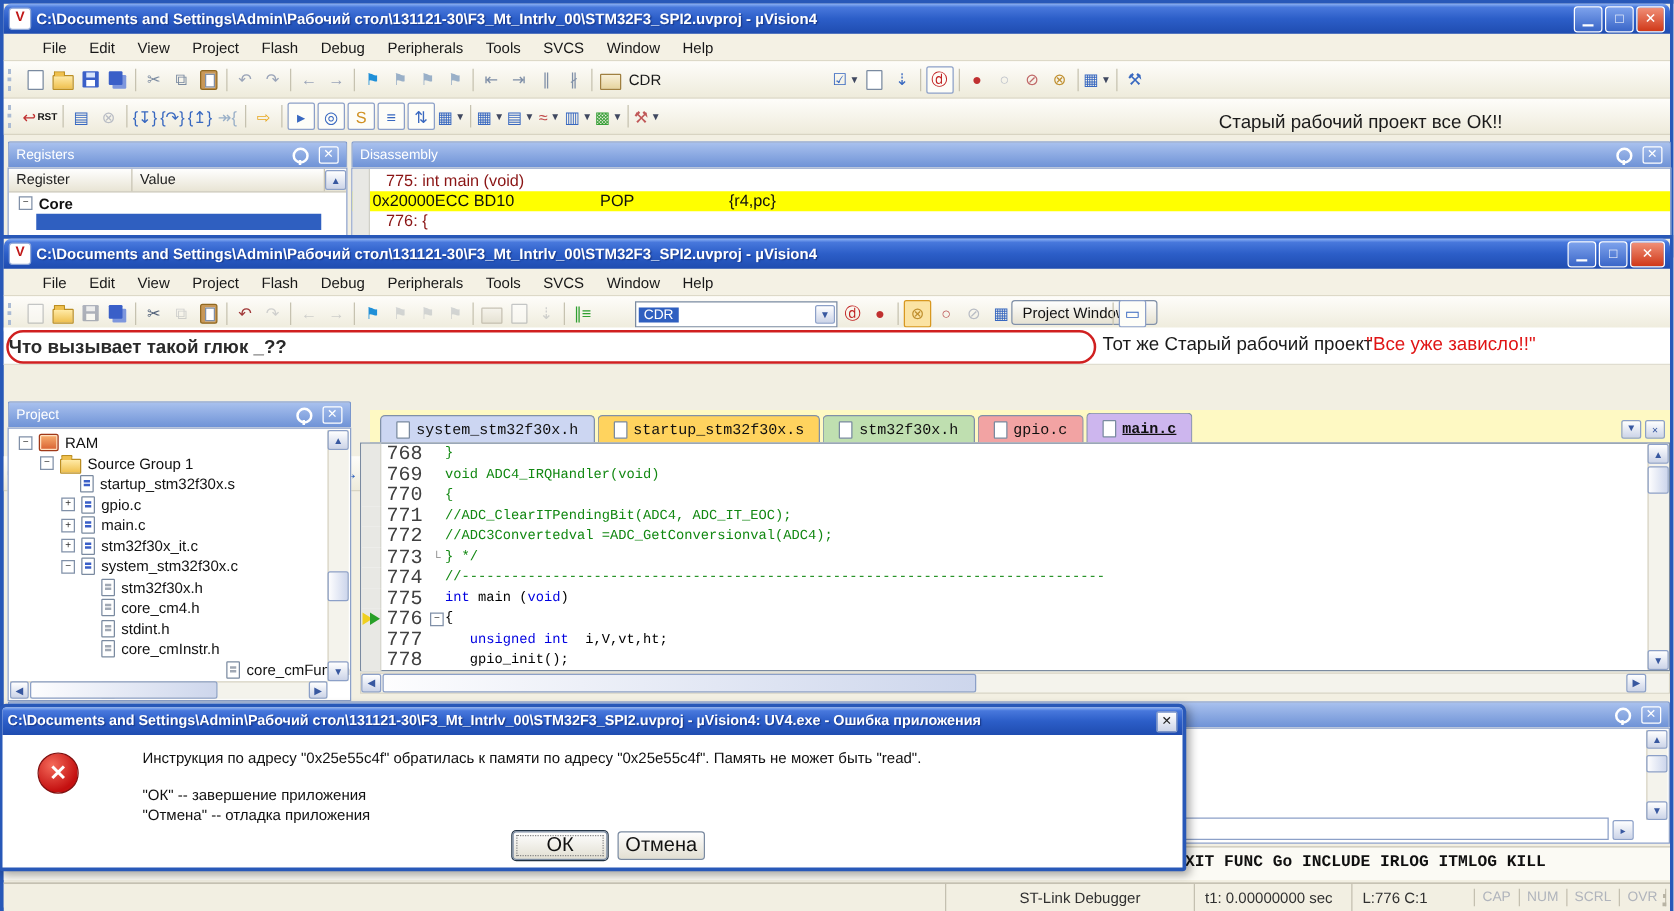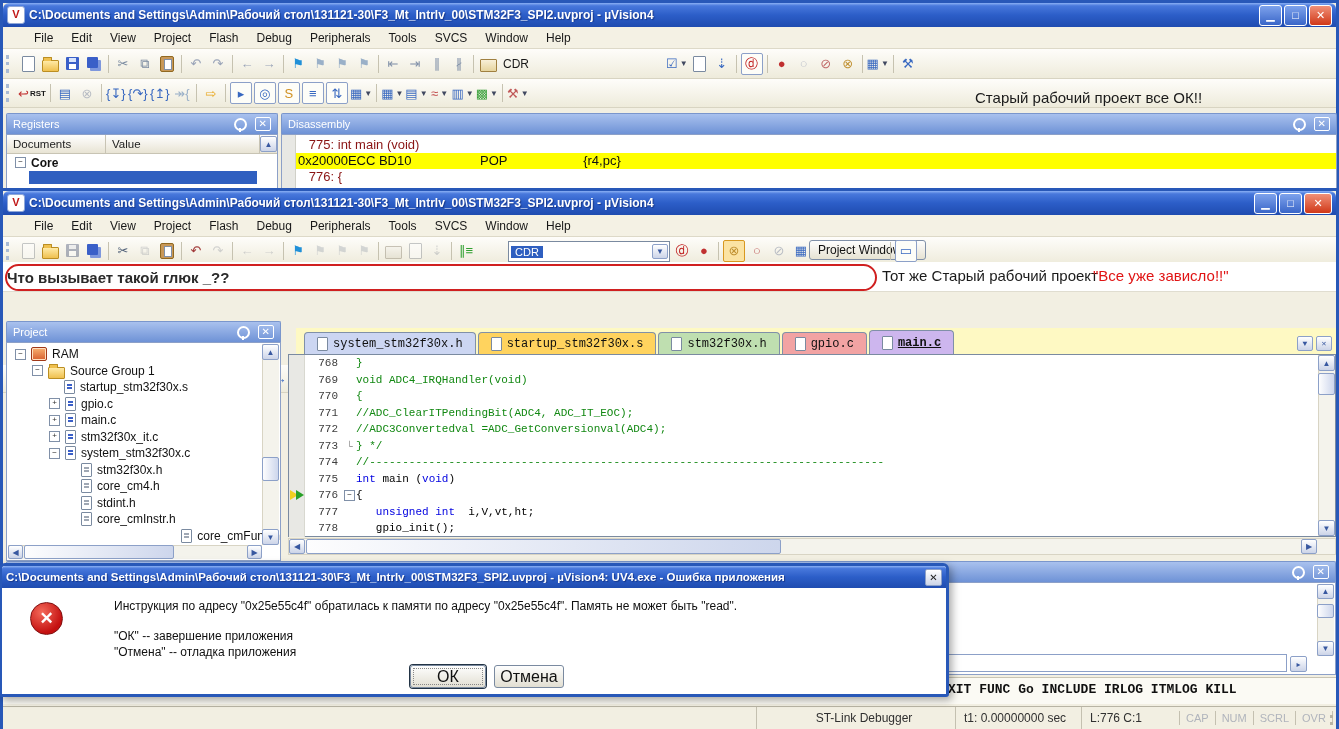--- a/index.html
+++ b/index.html
@@ -90,21 +90,21 @@
   .mi-page.cdoc::after{content:"";position:absolute;left:2px;top:3px;width:5px;height:2px;background:#3a5fc8;box-shadow:0 3px 0 #3a5fc8;}
   .mi-page.hdoc::after{content:"";position:absolute;left:2px;top:3px;width:5px;height:2px;background:#a0a8b4;box-shadow:0 3px 0 #a0a8b4;}
   
   .tabbar{position:absolute;display:flex;align-items:flex-end;background:#fef9c3;border-bottom:1px solid #8ca0c8;font-family:Liberation Mono, monospace;}
   .etab{display:flex;align-items:center;gap:5px;height:21px;padding:0 12px;border:1px solid #8090a8;border-bottom:none;
         border-radius:4px 4px 0 0;margin-right:2px;font-size:12px;color:#101010;}
   .etab.on{font-weight:bold;text-decoration:underline;height:23px;}
   
   .crow{display:flex;height:16.5px;align-items:center;}
   .cmarg{width:15px;align-self:stretch;background:#e8e8e4;border-right:1px solid #d8d8d0;position:relative;flex:0 0 auto;}
-  .cnum{width:33px;text-align:right;padding-right:5px;color:#404040;font-family:"Liberation Mono",monospace;font-size:11px;flex:0 0 auto;}
+  .cnum{width:33px;text-align:right;padding-right:5px;color:#404040;font-family:"Liberation Mono",monospace;font-size:16px;flex:0 0 auto;}
   .cfold{width:13px;font-size:9px;color:#808080;flex:0 0 auto;text-align:center;}
   .ctext{white-space:pre;font-family:"Liberation Mono",monospace;font-size:11px;}
   .seg.g{color:#128812;} .seg.k{color:#0000e0;} .seg.p{color:#000;}
   .fbox{display:inline-block;width:9px;height:9px;border:1px solid #8090a8;background:#fff;font-size:8px;line-height:8px;text-align:center;color:#303030;}
   .arrY{position:absolute;left:1px;top:3px;width:0;height:0;border-left:8px solid #f0d020;border-top:5px solid transparent;border-bottom:5px solid transparent;}
   .arrG{position:absolute;left:7px;top:3px;width:0;height:0;border-left:8px solid #28a028;border-top:5px solid transparent;border-bottom:5px solid transparent;}
   
   .statusbar{position:absolute;height:22px;background:#f2efe2;border-top:1px solid #b8b4a4;font-size:12px;color:#303030;}
   .scell{position:absolute;top:0;height:22px;display:flex;align-items:center;border-left:1px solid #c4c0b0;padding:0 8px;}
   .flagcell{color:#b0b4bc;font-size:11px;border-left:1px solid #c4c0b0;padding:0 6px;height:14px;margin-top:4px;display:inline-flex;align-items:center;}
@@ -343,21 +343,21 @@
 
     <div class="dockpanel" style="left:3px;top:110px;width:272px;height:94px;">
       <div class="pcap">
         <span>Registers</span>
           <span class="sp"></span>
         <span class="pinico"></span>
         <span class="capx">✕</span>
       </div>
       <div class="pbody" style="height:72px;">
         <div class="colhdr">
-          <span class="colcell" style="width:86px">Documents</span>
+          <span class="colcell" style="width:86px">Register</span>
           <span class="colcell" style="flex:1">Value</span>
           <span class="sbtn" style="width:17px;height:16px;">▲</span>
         </div>
         <div class="treerow">
           <span class="expbox">−</span>
           <b>Core</b>
         </div>
         <div class="selbar"></div>
       </div>
     </div>

